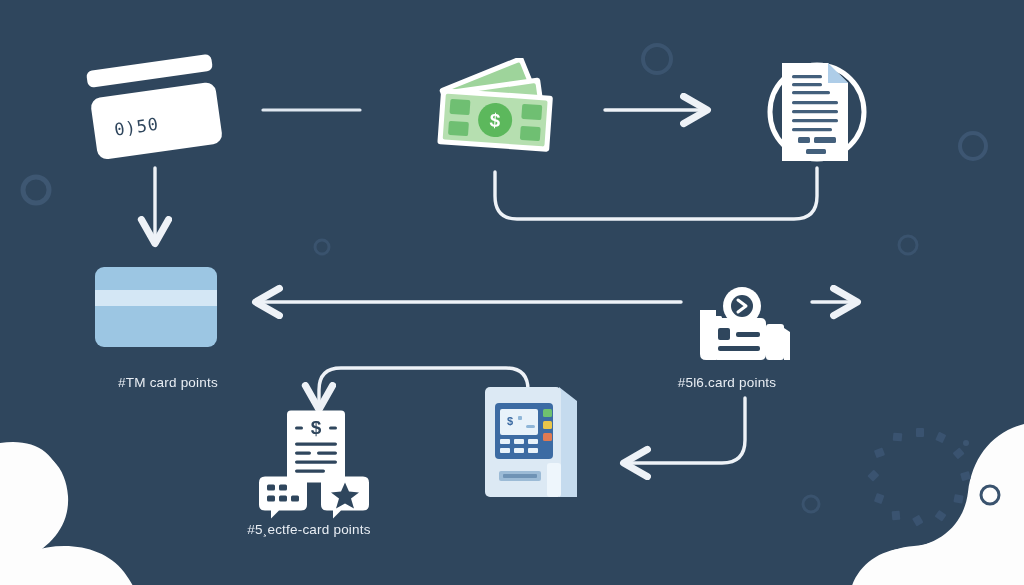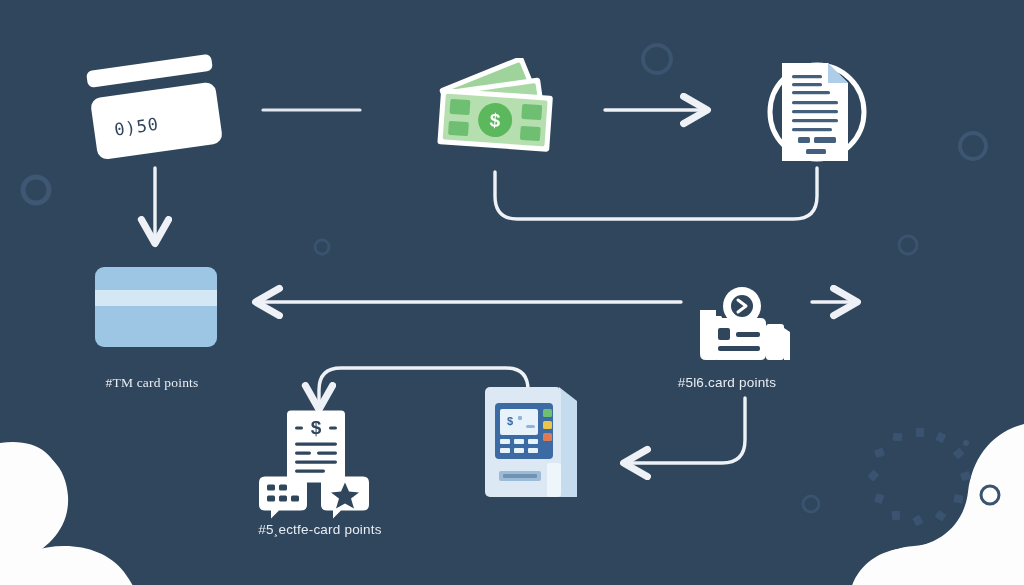--- a/index.html
+++ b/index.html
@@ -164,21 +164,21 @@
       </g>
     </svg>
   </div>
 
   <div class="icon-box" style="left:156px; top:307px; width:130px; height:90px;">
     <svg viewBox="0 0 130 90" width="130" height="90" xmlns="http://www.w3.org/2000/svg">
       <rect x="4" y="5" width="122" height="80" rx="9" fill="#9cc6e3"></rect>
       <rect x="4" y="28" width="122" height="16" fill="#d4e7f5"></rect>
     </svg>
   </div>
-  <div class="node-label" style="left:152px; top:375px;font-family:Liberation Serif, serif;">#TM card points</div>
+  <div class="node-label" style="left:168px; top:375px;">#TM card points</div>
 
   <div class="icon-box" style="left:745px; top:325px; width:110px; height:90px;">
     <svg viewBox="0 0 110 90" width="110" height="90" xmlns="http://www.w3.org/2000/svg">
 
       <path d="M10,30 L10,74 Q10,80 16,80 L26,80 L26,30 Z" fill="#ffffff"></path>
       <rect x="18" y="36" width="14" height="3" rx="1.5" fill="#ffffff"></rect>
       <rect x="18" y="44" width="14" height="3" rx="1.5" fill="#ffffff"></rect>
 
       <rect x="22" y="38" width="54" height="42" rx="5" fill="#ffffff"></rect>
       <rect x="28" y="48" width="12" height="12" rx="2" fill="#2f465d"></rect>
@@ -216,21 +216,21 @@
         <rect x="22" y="80" width="8" height="6" rx="1.5"></rect>
         <rect x="10" y="91" width="8" height="6" rx="1.5"></rect>
         <rect x="22" y="91" width="8" height="6" rx="1.5"></rect>
         <rect x="34" y="91" width="8" height="6" rx="1.5"></rect>
       </g>
 
       <path d="M70,72 L106,72 Q112,72 112,78 L112,100 Q112,106 106,106 L84,106 L76,114 L76,106 L70,106 Q64,106 64,100 L64,78 Q64,72 70,72 Z" fill="#ffffff"></path>
       <path d="M88,78 L92,87 L102,88 L94,94 L97,104 L88,99 L79,104 L82,94 L74,88 L84,87 Z" fill="#2f465d"></path>
     </svg>
   </div>
-  <div class="node-label" style="left:320px; top:522px;text-align:right;">#5¸ectfe-card points</div>
+  <div class="node-label" style="left:309px; top:522px;text-align:right;">#5¸ectfe-card points</div>
 
   <div class="icon-box" style="left:533px; top:445px; width:120px; height:120px;">
     <svg viewBox="0 0 120 120" width="120" height="120" xmlns="http://www.w3.org/2000/svg">
       <path d="M86,2 L104,16 L104,112 L86,112 Z" fill="#c5dbee"></path>
       <rect x="12" y="2" width="76" height="110" rx="5" fill="#dce9f4"></rect>
       <rect x="22" y="18" width="58" height="56" rx="4" fill="#3c6ba3"></rect>
       <rect x="27" y="24" width="38" height="26" rx="2" fill="#e8f2fa"></rect>
       <text x="34" y="40" fill="#3c6ba3" font-family="'Liberation Sans', sans-serif" font-size="11" font-weight="bold">$</text>
       <rect x="45" y="31" width="4" height="4" rx="1" fill="#8fb6d8"></rect>
       <rect x="53" y="40" width="9" height="3" rx="1.5" fill="#8fb6d8"></rect>

